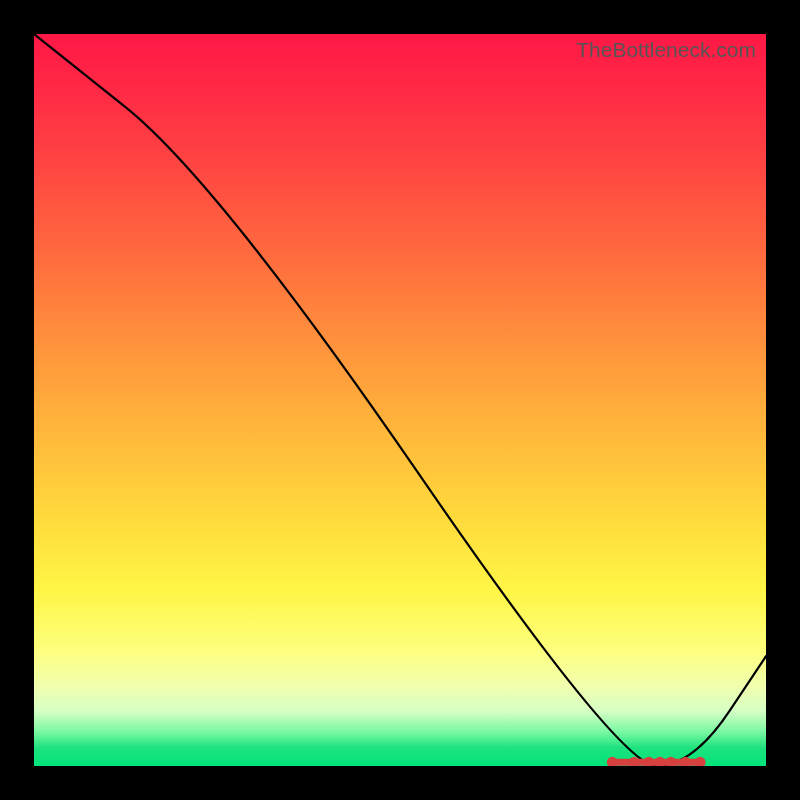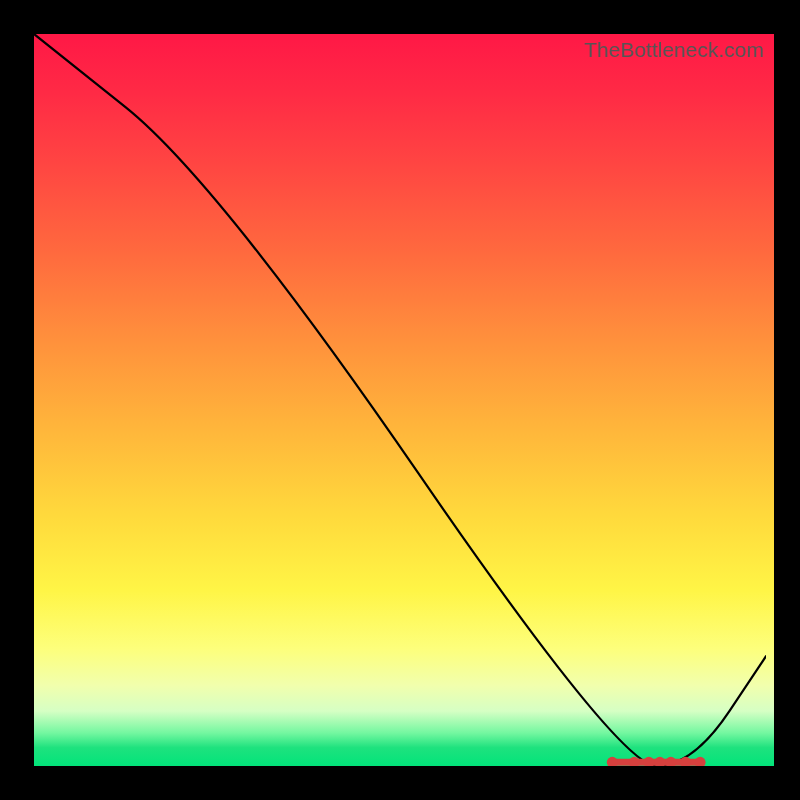--- a/index.html
+++ b/index.html
@@ -33,21 +33,20 @@
       #ffb63b 54%,
       #ffda3c 66%,
       #fff546 76%,
       #fdff7c 84%,
       #f1ffad 89%,
       #d6ffc4 92.5%,
       #73f7a0 95.5%,
       #1ee27e 97.5%,
       #02e47a 100%
     );
-    padding-left: 8px;
   }
   .attribution {
     position: absolute;
     top: 4px;
     right: 10px;
     color: #555;
     font-size: 21px;
     letter-spacing: 0px;
     user-select: none;
   }

